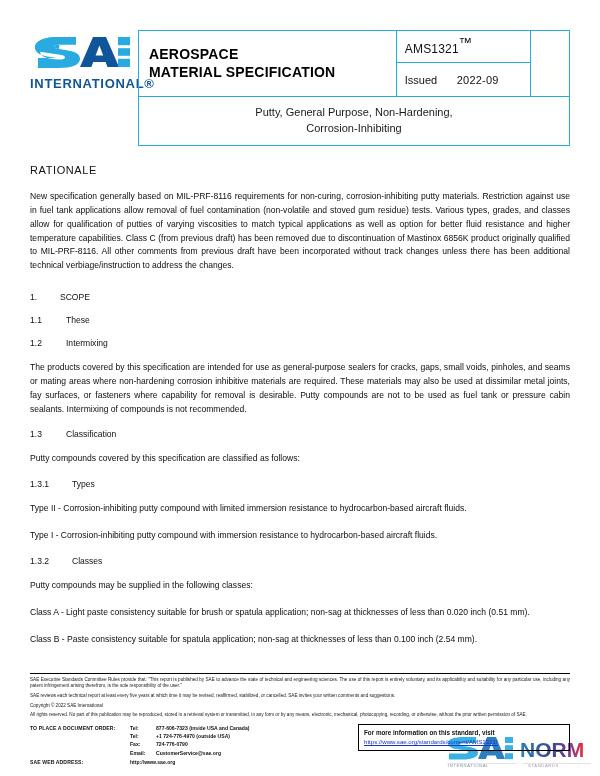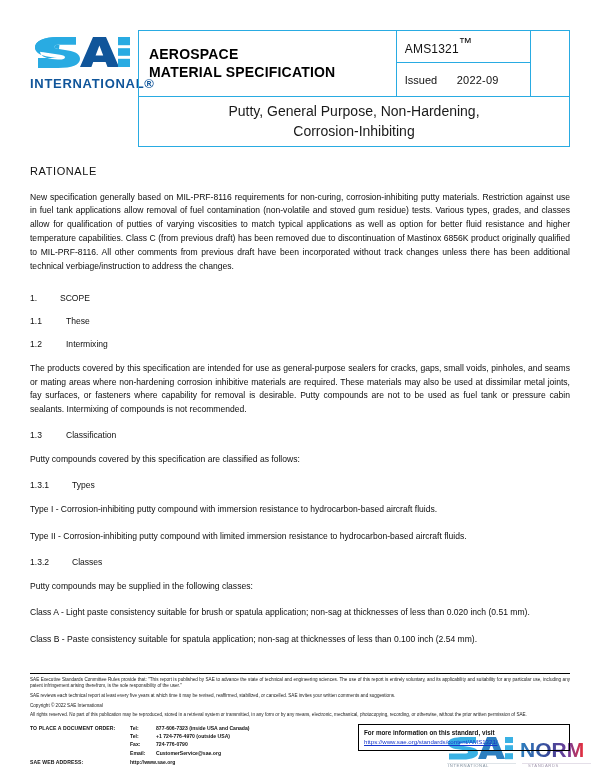--- a/index.html
+++ b/index.html
@@ -89,21 +89,21 @@
   }
   .issued-label { width: 52px; flex: 0 0 52px; }
   .issued-date { letter-spacing: 0.2px; }
   .blank-cell { width: 36px; }
   .subtitle-cell {
     height: 40px;
     text-align: center;
     padding: 4px 6px !important;
   }
   .subtitle-line {
-    font-size: 14px;
+    font-size: 11px;
     line-height: 1.45;
     color: #1a1a1a;
   }
 
   
   .body-area {
     padding: 0 30px;
     box-sizing: border-box;
   }
   .rationale-title {
@@ -297,22 +297,22 @@
       <span>Classification</span>
     </div>
 
     <p class="para">Putty compounds covered by this specification are classified as follows:</p>
 
     <div class="sec-head">
       <span class="sec-num lvl3">1.3.1</span>
       <span>Types</span>
     </div>
 
+    <p class="para">Type II - Corrosion-inhibiting putty compound with limited immersion resistance to hydrocarbon-based aircraft fluids.</p>
     <p class="para">Type I - Corrosion-inhibiting putty compound with immersion resistance to hydrocarbon-based aircraft fluids.</p>
-    <p class="para">Type II - Corrosion-inhibiting putty compound with limited immersion resistance to hydrocarbon-based aircraft fluids.</p>
 
     <div class="sec-head">
       <span class="sec-num lvl3">1.3.2</span>
       <span>Classes</span>
     </div>
 
     <p class="para">Putty compounds may be supplied in the following classes:</p>
     <p class="para">Class A - Light paste consistency suitable for brush or spatula application; non-sag at thicknesses of less than 0.020 inch (0.51 mm).</p>
     <p class="para last">Class B - Paste consistency suitable for spatula application; non-sag at thicknesses of less than 0.100 inch (2.54 mm).</p>
   </div>

